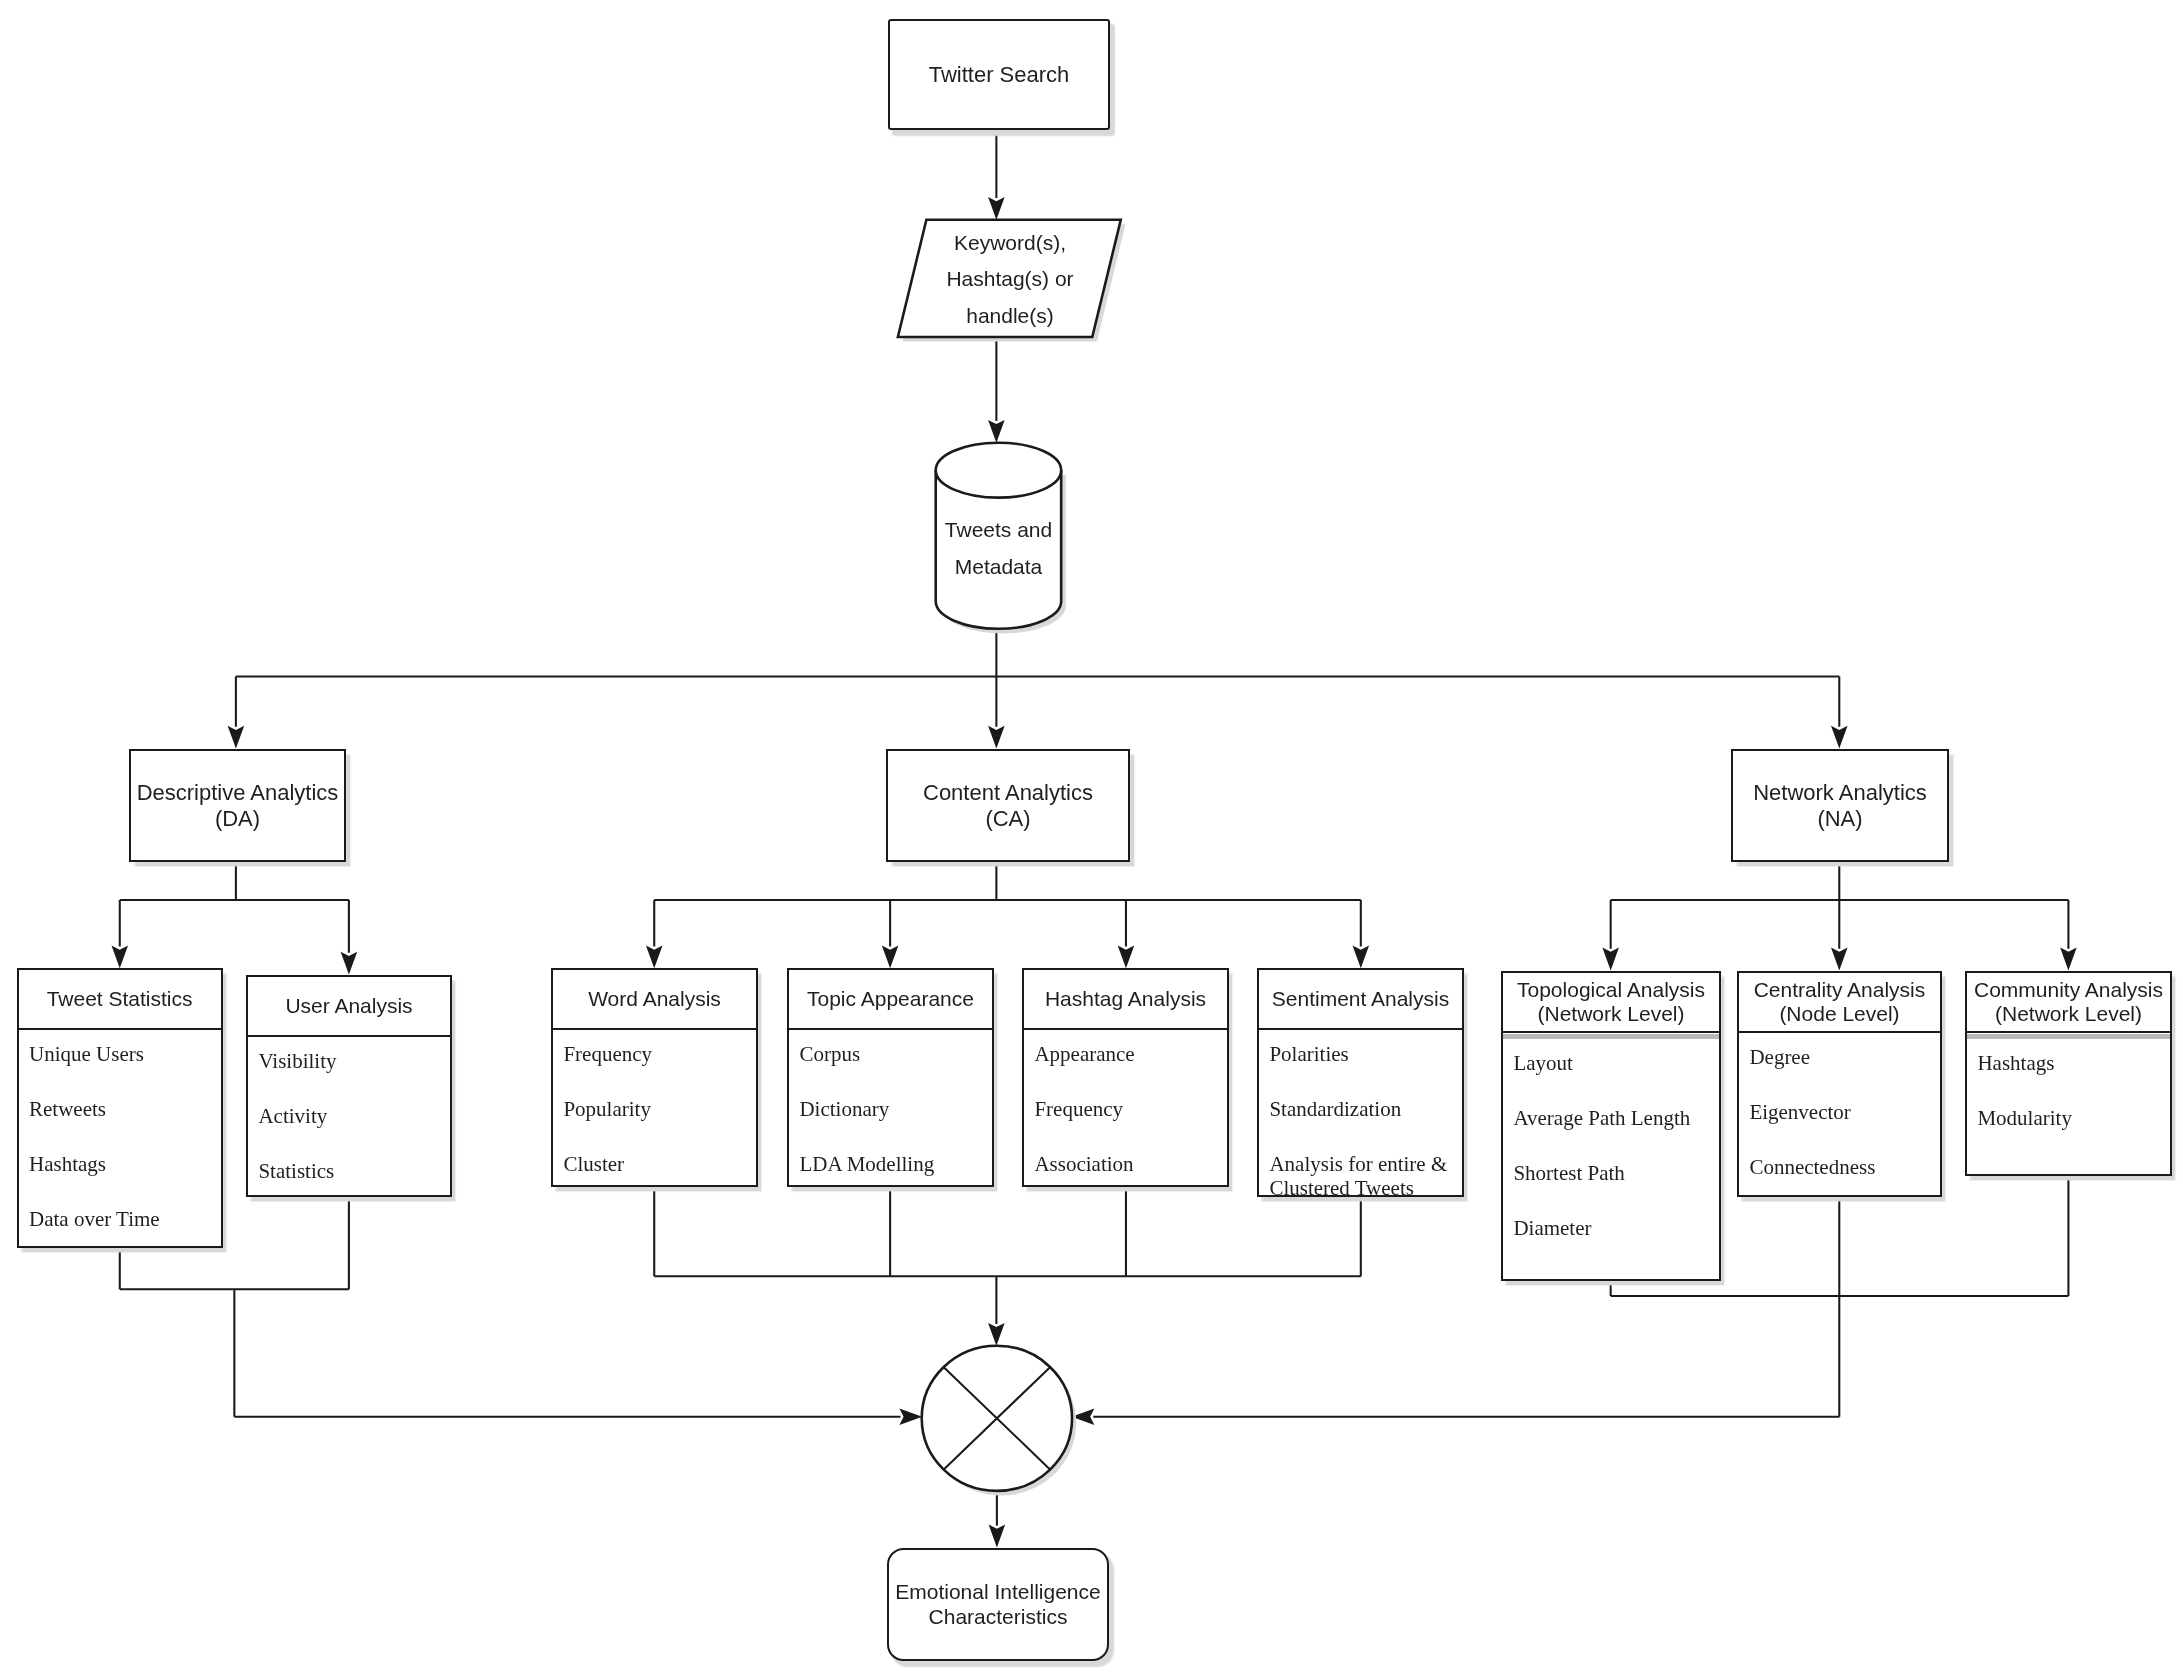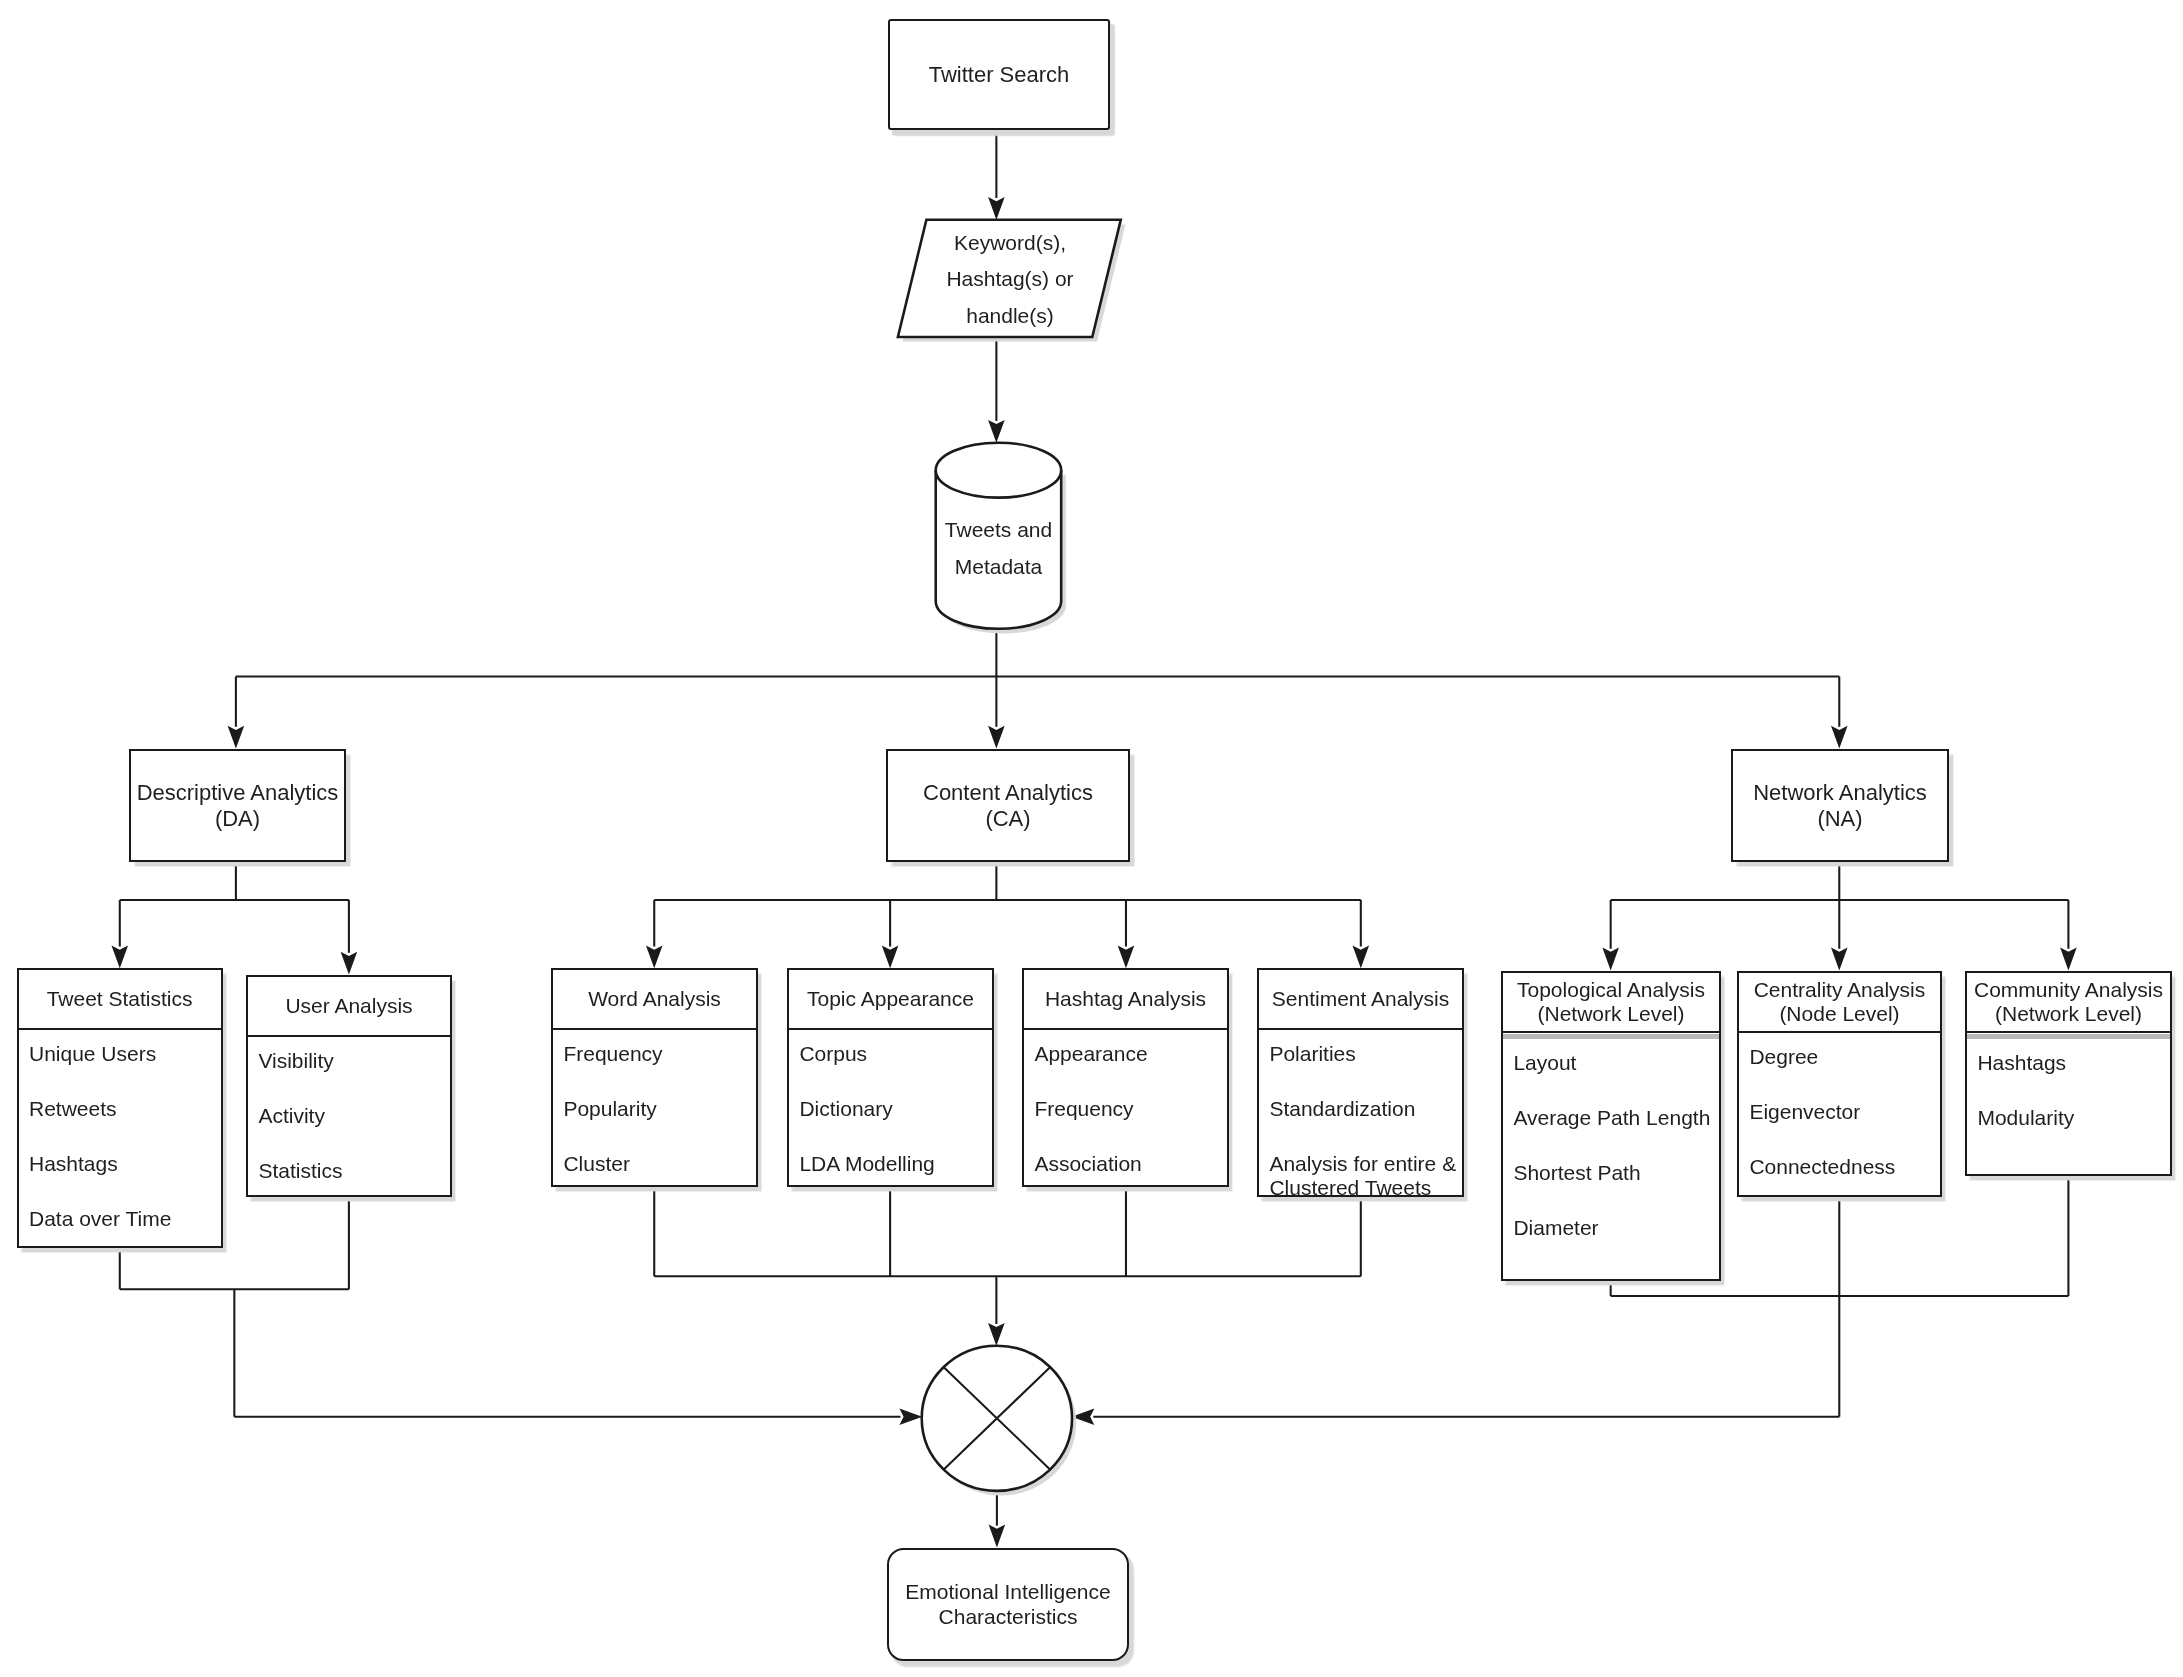--- a/index.html
+++ b/index.html
@@ -21,21 +21,21 @@
   .floating-label{position:absolute;z-index:3;display:flex;flex-direction:column;
         align-items:center;justify-content:flex-end;text-align:center;
         font-size:21px;line-height:1.18;background:transparent;gap:12px;}
 
   .subbox{position:absolute;z-index:2;box-sizing:border-box;background:var(--fill);
         border:2.6px solid var(--line);box-shadow:4.1px 4.7px 1.6px var(--shadow);
         display:flex;flex-direction:column;}
   .sb-head{min-height:58px;display:flex;flex-direction:column;align-items:center;justify-content:center;
         text-align:center;font-size:21px;line-height:1.12;border-bottom:2.1px solid var(--line);}
   .sb-sep{height:5.2px;background:var(--sep);border-top:1.6px solid #fff;border-bottom:1.6px solid #fff;}
-  .sb-items{padding:10.4px 4.1px 0 10.4px;font-size:21px;line-height:24px;text-align:left;}
+  .sb-items{padding:10.4px 4.1px 0 10.4px;font-size:21px;line-height:24px;text-align:left;font-family:Liberation Serif, serif;}
   .sb-item{margin-bottom:31px;}
 </style>
 </head>
 <body>
 
 <div id="canvas">
 
   <svg id="wires" width="2183" height="1677" viewBox="0 0 4211 3235">
     <g stroke="#1a1a1a" stroke-width="4" fill="none">
 
@@ -220,18 +220,18 @@
       <span>Community Analysis</span>
       <span>(Network Level)</span>
     </div>
     <div class="sb-sep"></div>
     <div class="sb-items">
       <div class="sb-item">Hashtags</div>
       <div class="sb-item">Modularity</div>
     </div>
   </div>
 
-  <div class="node center rounded-md" style="left:887px;top:1548px;width:242px;height:113px;font-size:21px;">
+  <div class="node center rounded-md" style="left:887px;top:1548px;width:222px;height:113px;font-size:21px;">
     <span>Emotional Intelligence Characteristics</span>
   </div>
 
 </div>
 
 
 </body></html>

